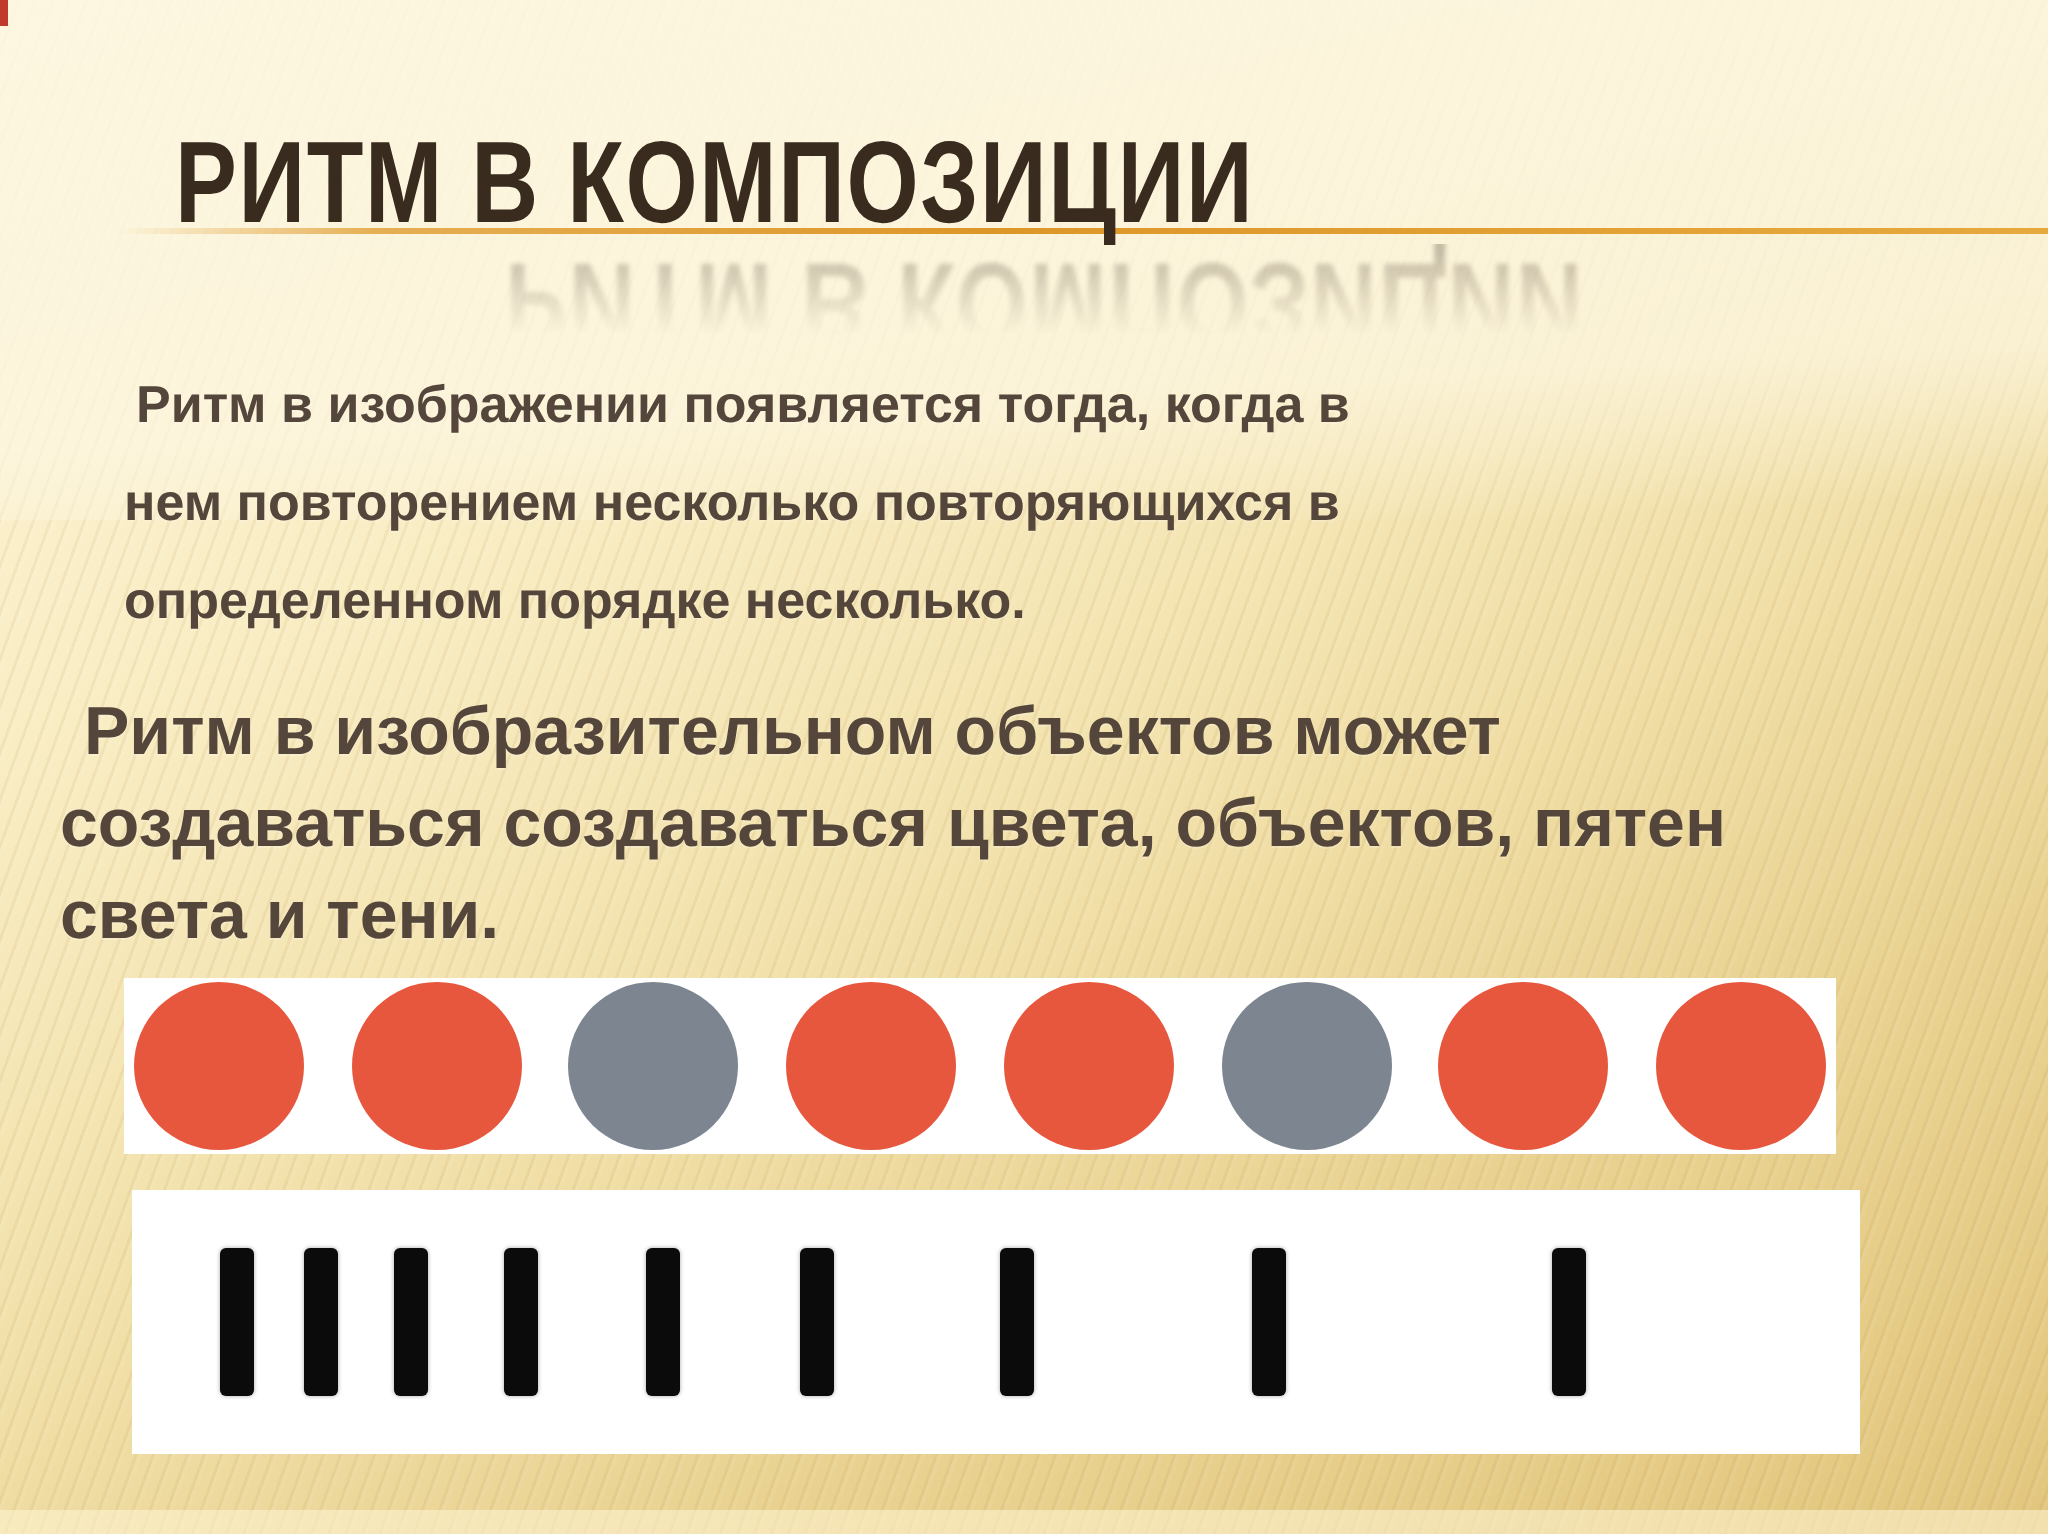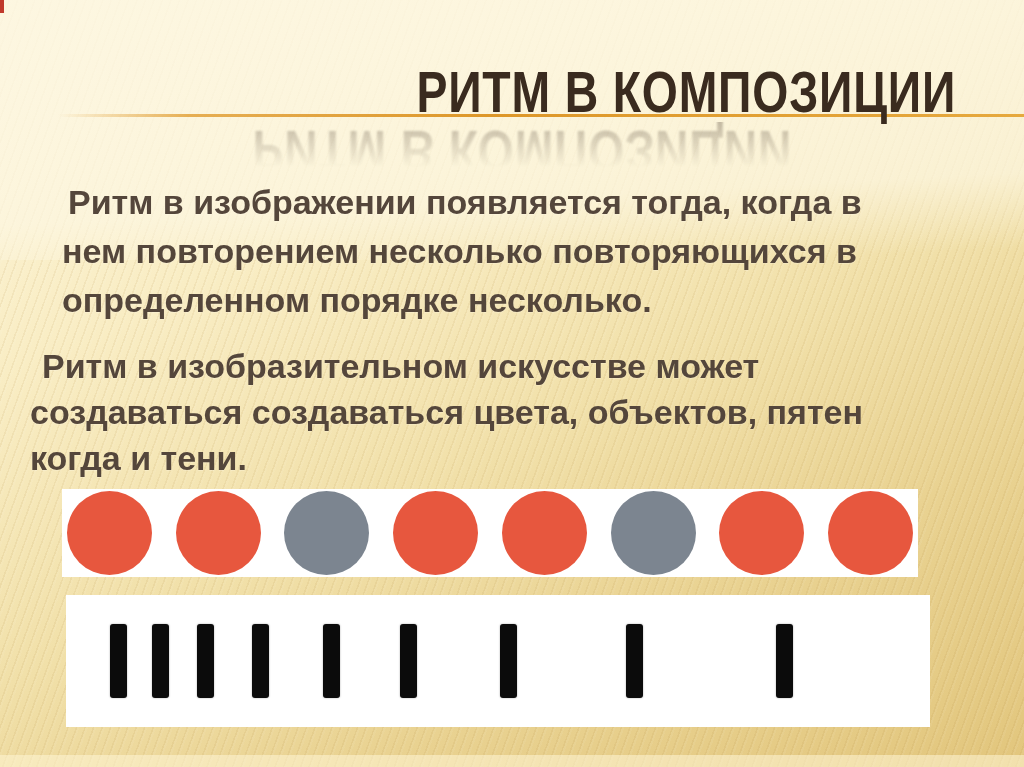--- a/index.html
+++ b/index.html
@@ -32,21 +32,21 @@
   }
 
   
   .title-rule{
     position:absolute;top:114px;left:58px;right:0;height:3px;z-index:1;
     background:linear-gradient(to right,
       rgba(226,162,59,0) 0px, rgba(226,162,59,0.85) 130px,
       #dd9729 45%, #e6a93e 100%);
   }
   .title-wrap{
-    position:absolute;left:20px;width:1004px;top:63px;text-align:right;z-index:2;
+    position:absolute;left:20px;width:1004px;top:63px;text-align:left;z-index:2;
   }
   .title-text{
     display:inline-block;
     transform:scaleX(0.8);
     font-weight:700;
     font-size:58px;line-height:1;
     letter-spacing:1px;
     color:var(--title-color,#3a2b1f);
     white-space:nowrap;
   }
@@ -59,21 +59,21 @@
   .title-reflect .title-text{transform:scaleX(0.8) scaleY(-1);}
 
   
   .para{
     position:absolute;z-index:2;
     font-weight:700;
     color:var(--body-color,#54463b);
     text-shadow:0 1px 0 rgba(255,252,240,0.25);
   }
   .para .line{white-space:nowrap;}
-  .para1{left:62px;top:178px;font-size:34px;line-height:49px;}
+  .para1{left:62px;top:178px;font-size:26px;line-height:49px;}
   .para1 .line:first-child{text-indent:6px;}
   .para2{left:30px;top:343px;font-size:34px;line-height:46px;}
   .para2 .line:first-child{text-indent:12px;}
 
   
   .circles-strip{
     position:absolute;left:62px;top:489px;width:856px;height:88px;
     background:var(--strip-white,#ffffff);
     display:flex;align-items:center;justify-content:space-between;
     padding:0 5px;box-sizing:border-box;z-index:2;
@@ -111,23 +111,23 @@
     <span class="title-text">РИТМ В КОМПОЗИЦИИ</span>
   </div>
 
   <div class="para para1">
     <div class="line">Ритм в изображении появляется тогда, когда в</div>
     <div class="line">нем повторением несколько повторяющихся в</div>
     <div class="line">определенном порядке несколько.</div>
   </div>
 
   <div class="para para2">
-    <div class="line">Ритм в изобразительном искусстве может</div>
+    <div class="line">Ритм в изобразительном объектов может</div>
     <div class="line">создаваться создаваться цвета, объектов, пятен</div>
-    <div class="line">когда и тени.</div>
+    <div class="line">света и тени.</div>
   </div>
 
   <div class="circles-strip">
       <div class="circle red"></div>
       <div class="circle red"></div>
       <div class="circle gray"></div>
       <div class="circle red"></div>
       <div class="circle red"></div>
       <div class="circle gray"></div>
       <div class="circle red"></div>

